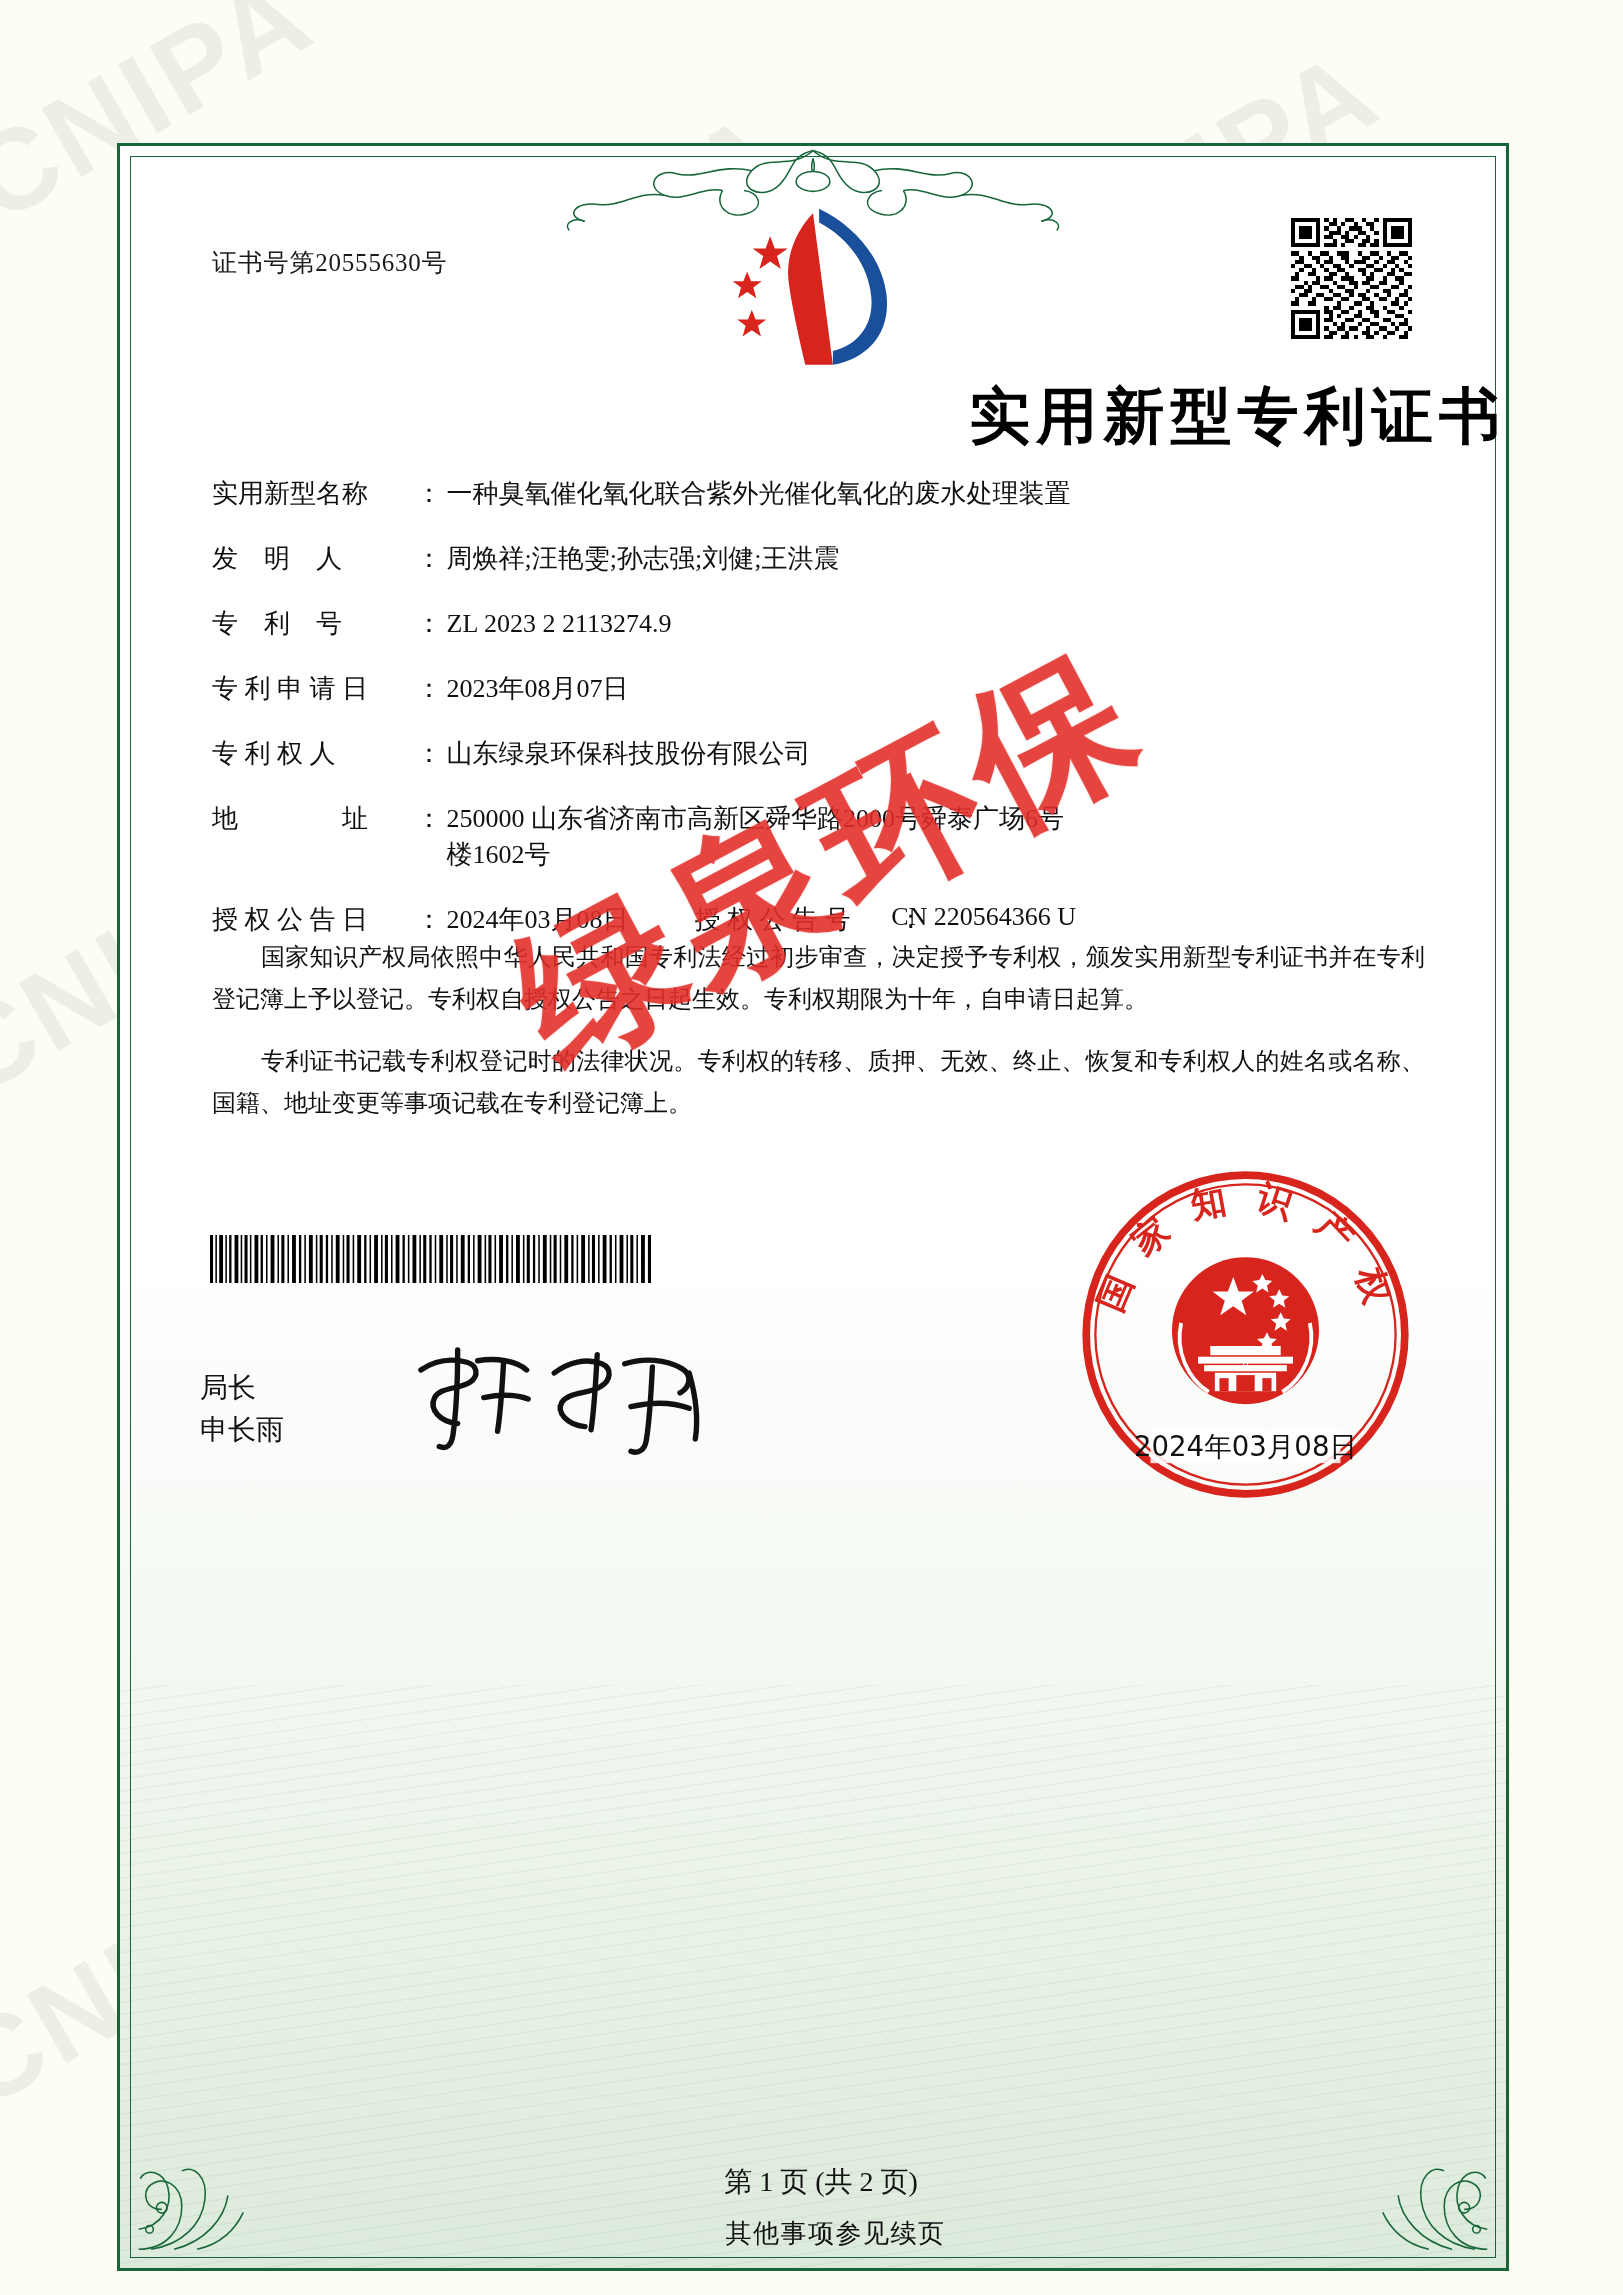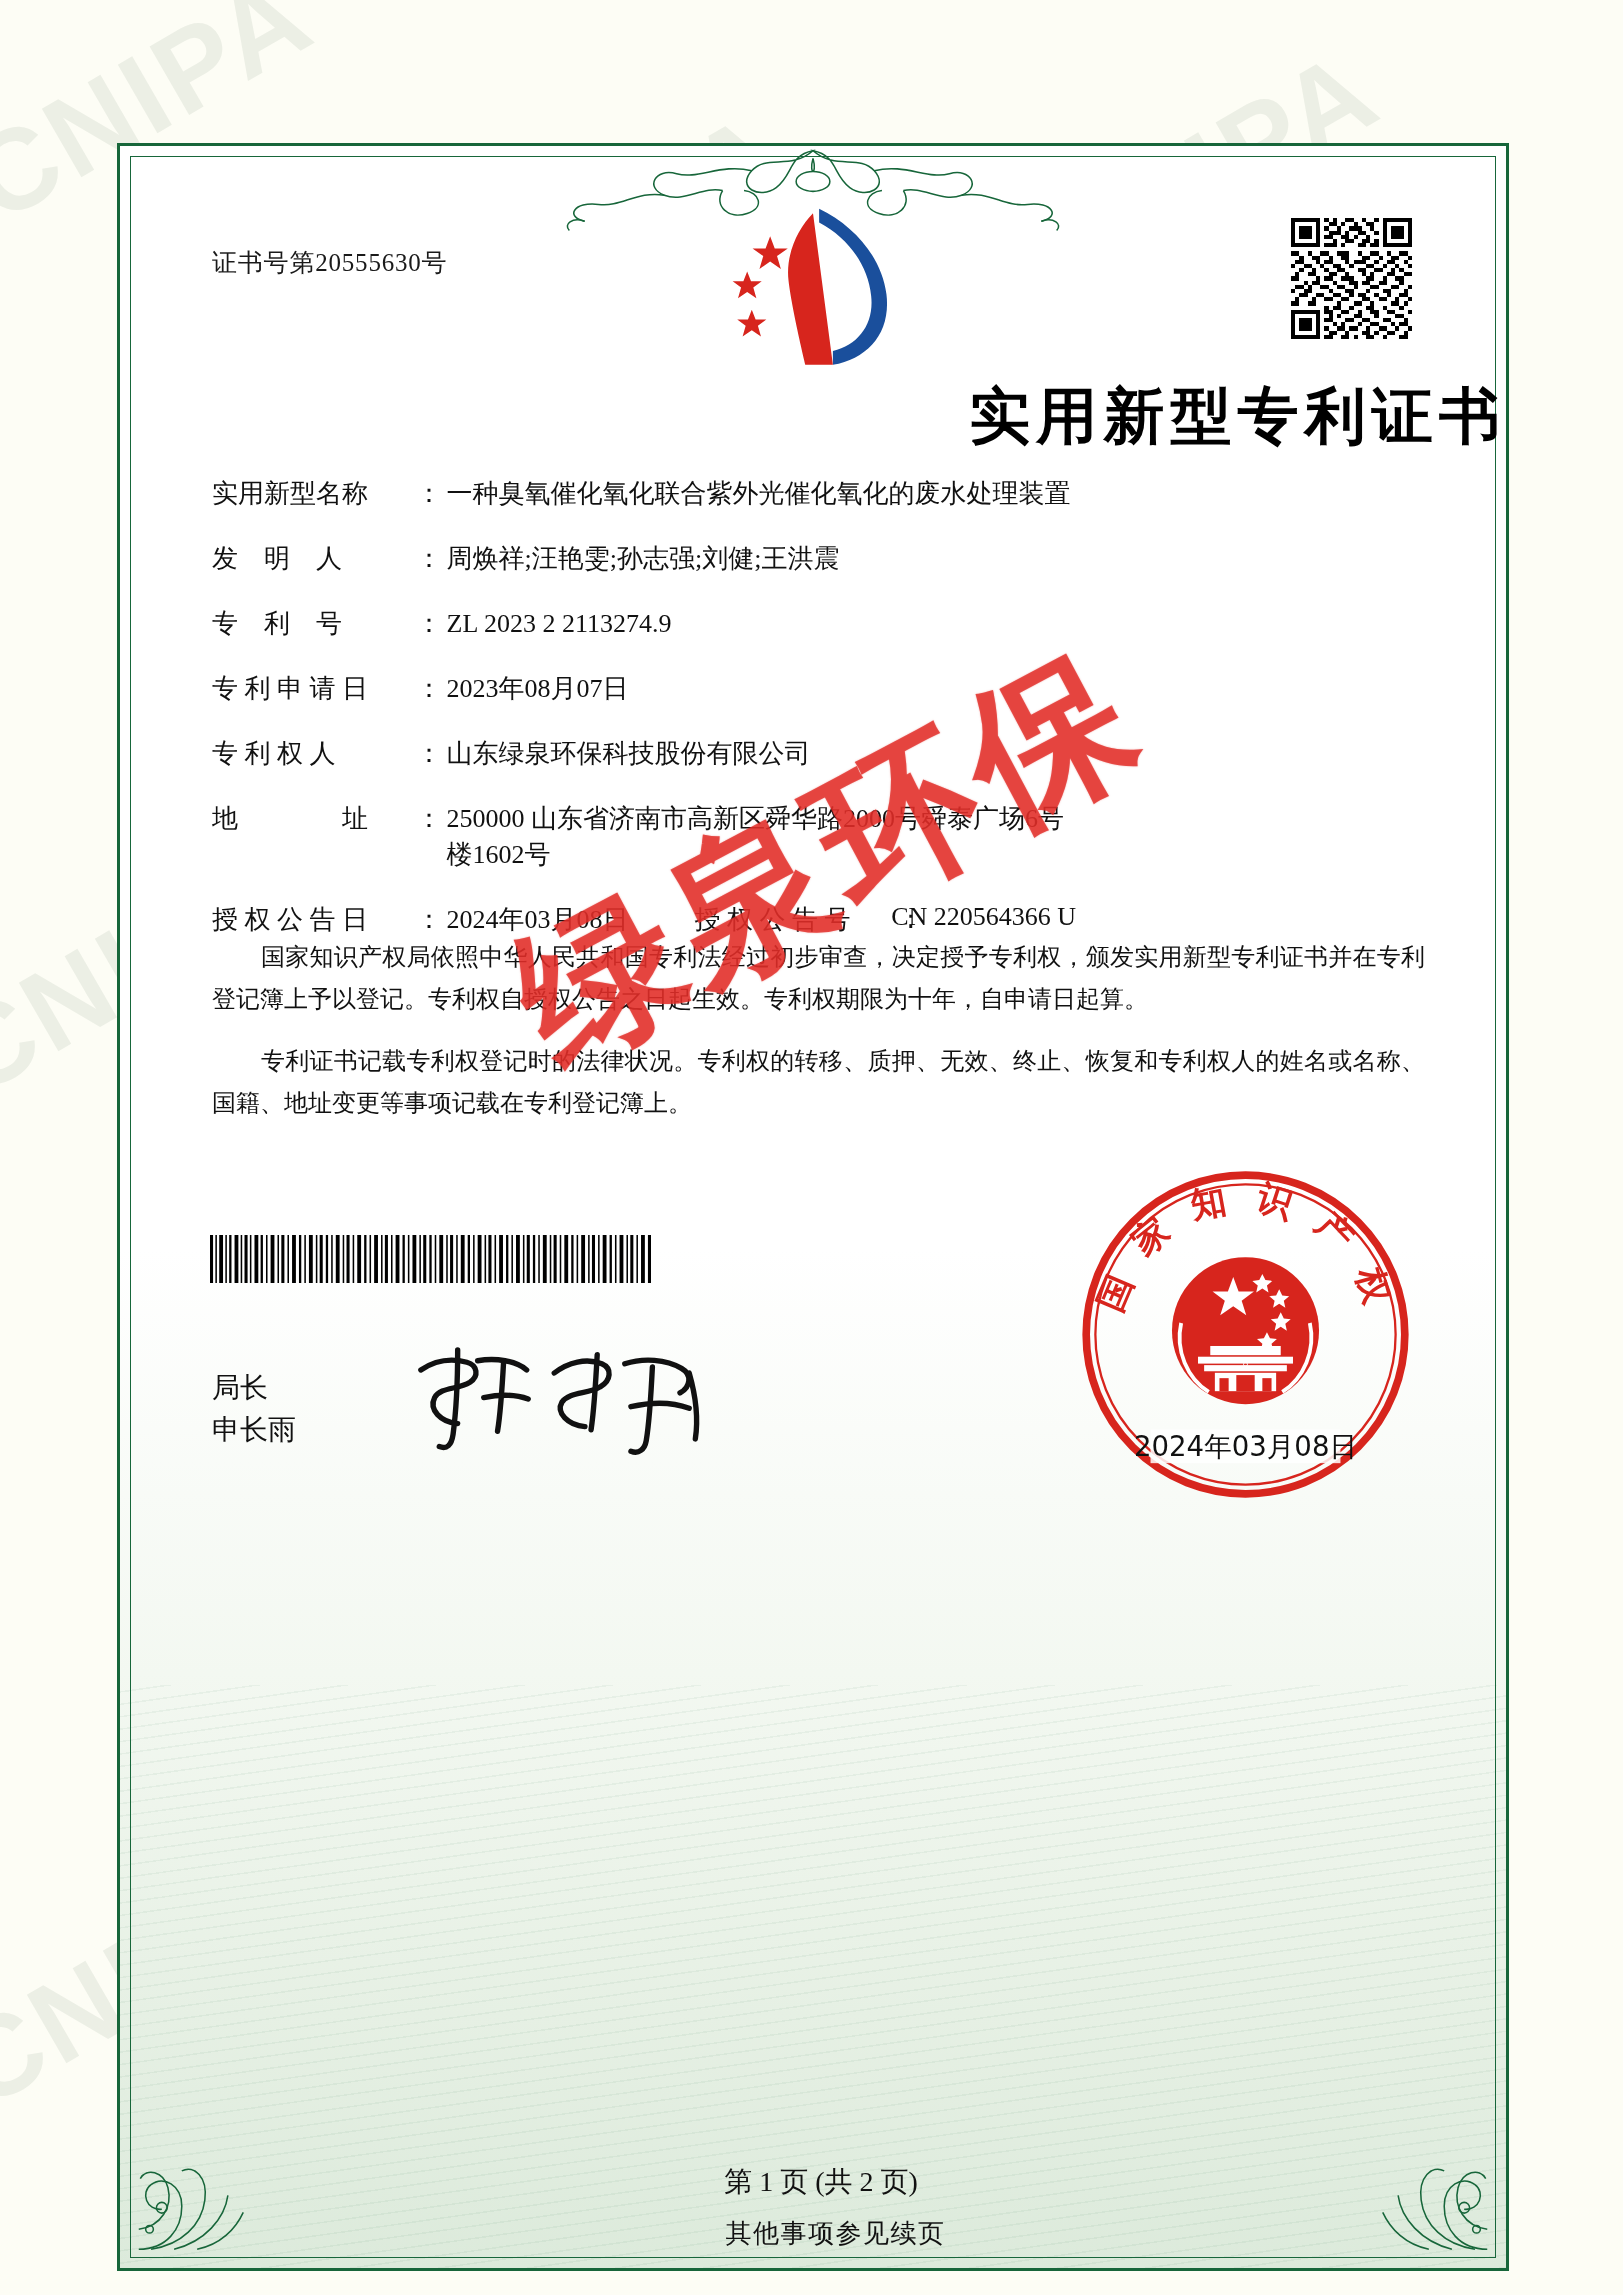--- a/index.html
+++ b/index.html
@@ -121,21 +121,21 @@
   .paras p{margin:0 0 20px 0;text-indent:49px;}
 
   
   .barcode{
     position:absolute;left:90px;top:1089px;
     width:441px;height:48px;
   }
 
   
   .sig-label{
-    position:absolute;left:92px;top:1221px;
+    position:absolute;left:80px;top:1221px;
     font-size:28px;line-height:1.5;color:#111;
     font-family:Liberation Sans, sans-serif;
   }
   .sig-img{
     position:absolute;left:284px;top:1181px;width:322px;height:138px;
   }
 
   
   .seal{
     position:absolute;right:92px;top:1020px;

